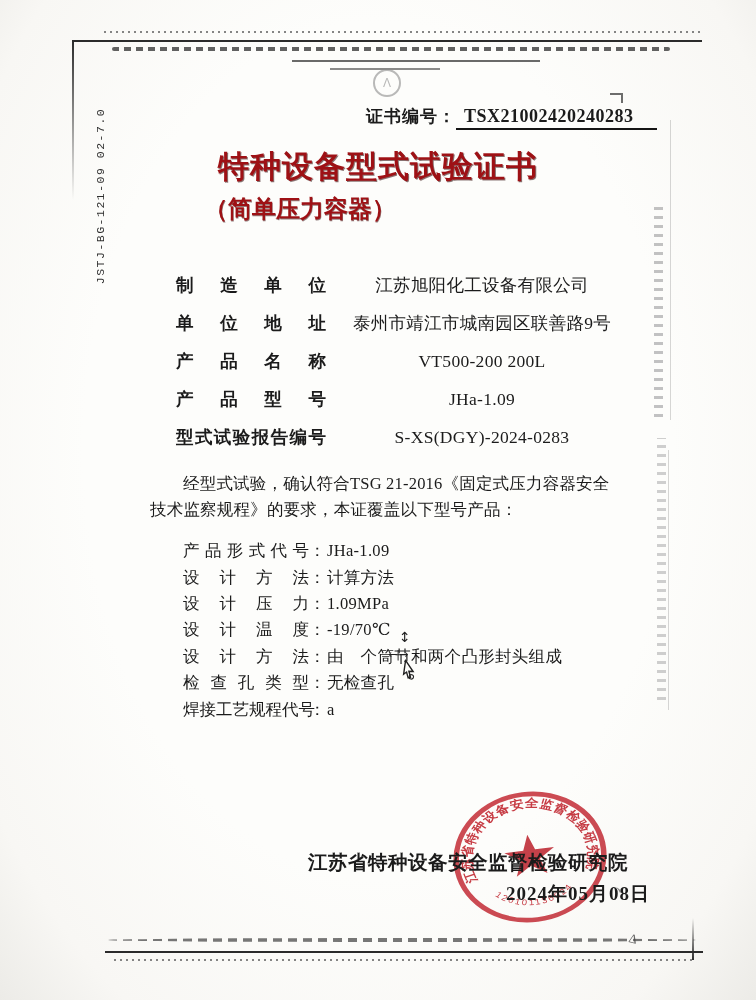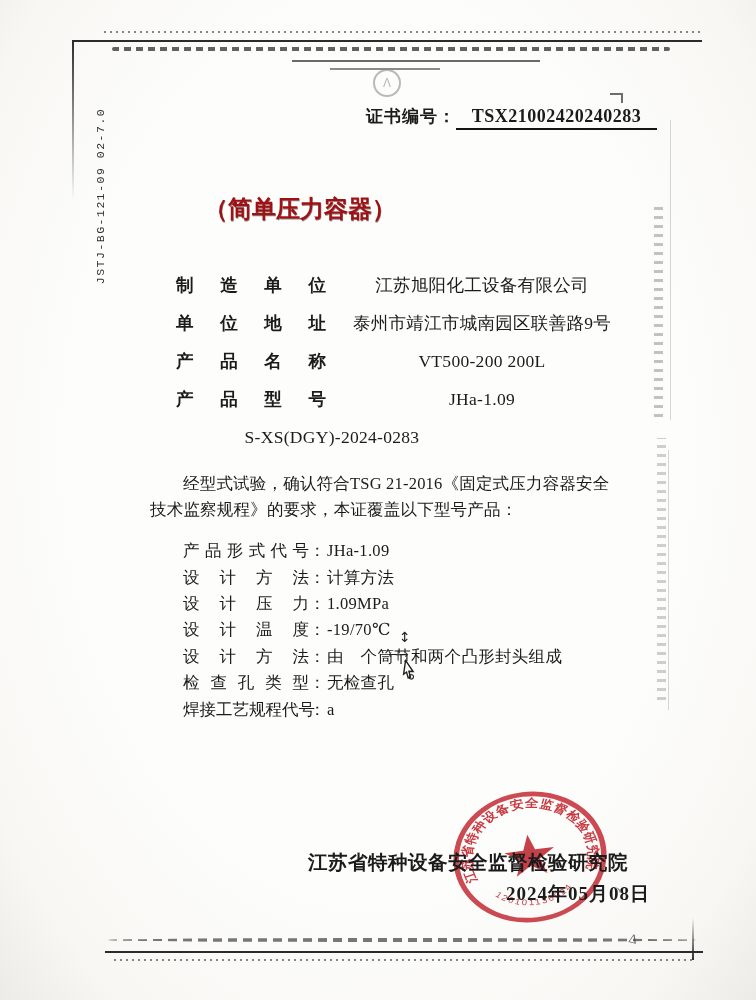--- a/index.html
+++ b/index.html
@@ -40,21 +40,21 @@
     width:190px;height:16px;left:7px;top:188px;
     transform:rotate(-90deg);
     font-family:"Liberation Mono","DejaVu Sans Mono",monospace;
     font-size:11.5px;letter-spacing:1.5px;color:#2e2e2e;text-align:center;
   }
 
   
   .certno-row{left:366px;top:105px;font-size:17px;white-space:nowrap;}
   .certno-label{font-weight:bold;letter-spacing:1px;}
   .certno-value{
-    display:inline-block;min-width:185px;text-align:center;
+    display:inline-block;min-width:185px;text-align:left;
     border-bottom:2px solid #151515;padding:0 8px 1px 8px;
     font-size:18px;font-weight:bold;letter-spacing:.5px;
   }
 
   
   .title{
     left:0;top:146px;width:756px;text-align:center;
     font-size:31px;font-weight:bold;letter-spacing:1px;
     color:#9e1115;text-shadow:1px 1px 0 rgba(40,0,0,.55);
   }
@@ -129,40 +129,42 @@
   <div class="abs watermark-circle" style="left:373px;top:69px;">
     <span>Λ</span>
   </div>
 
   <div class="abs vcode">JSTJ-BG-121-09 02-7.0</div>
 
   <div class="abs certno-row">
     <span class="certno-label">证书编号：</span><span class="certno-value">TSX21002420240283</span>
   </div>
 
+  <div class="abs title">特种设备型式试验证书</div>
   <div class="abs subtitle">（简单压力容器）</div>
 
   <div class="abs fields">
     <div class="field-row">
       <span class="field-label">制造单位</span>
       <span class="field-value">江苏旭阳化工设备有限公司</span>
     </div>
     <div class="field-row">
       <span class="field-label">单位地址</span>
       <span class="field-value">泰州市靖江市城南园区联善路9号</span>
     </div>
     <div class="field-row">
       <span class="field-label">产品名称</span>
       <span class="field-value">VT500-200 200L</span>
     </div>
     <div class="field-row">
       <span class="field-label">产品型号</span>
       <span class="field-value">JHa-1.09</span>
     </div>
     <div class="field-row">
+      <span class="field-label">型式试验报告编号</span>
       <span class="field-value">S-XS(DGY)-2024-0283</span>
     </div>
   </div>
 
   <div class="abs paragraph">经型式试验，确认符合TSG 21-2016《固定式压力容器安全技术监察规程》的要求，本证覆盖以下型号产品：</div>
 
   <div class="abs details">
     <div class="detail-row">
       <span class="detail-label">产品形式代号</span>
         <span class="detail-colon">：</span>

